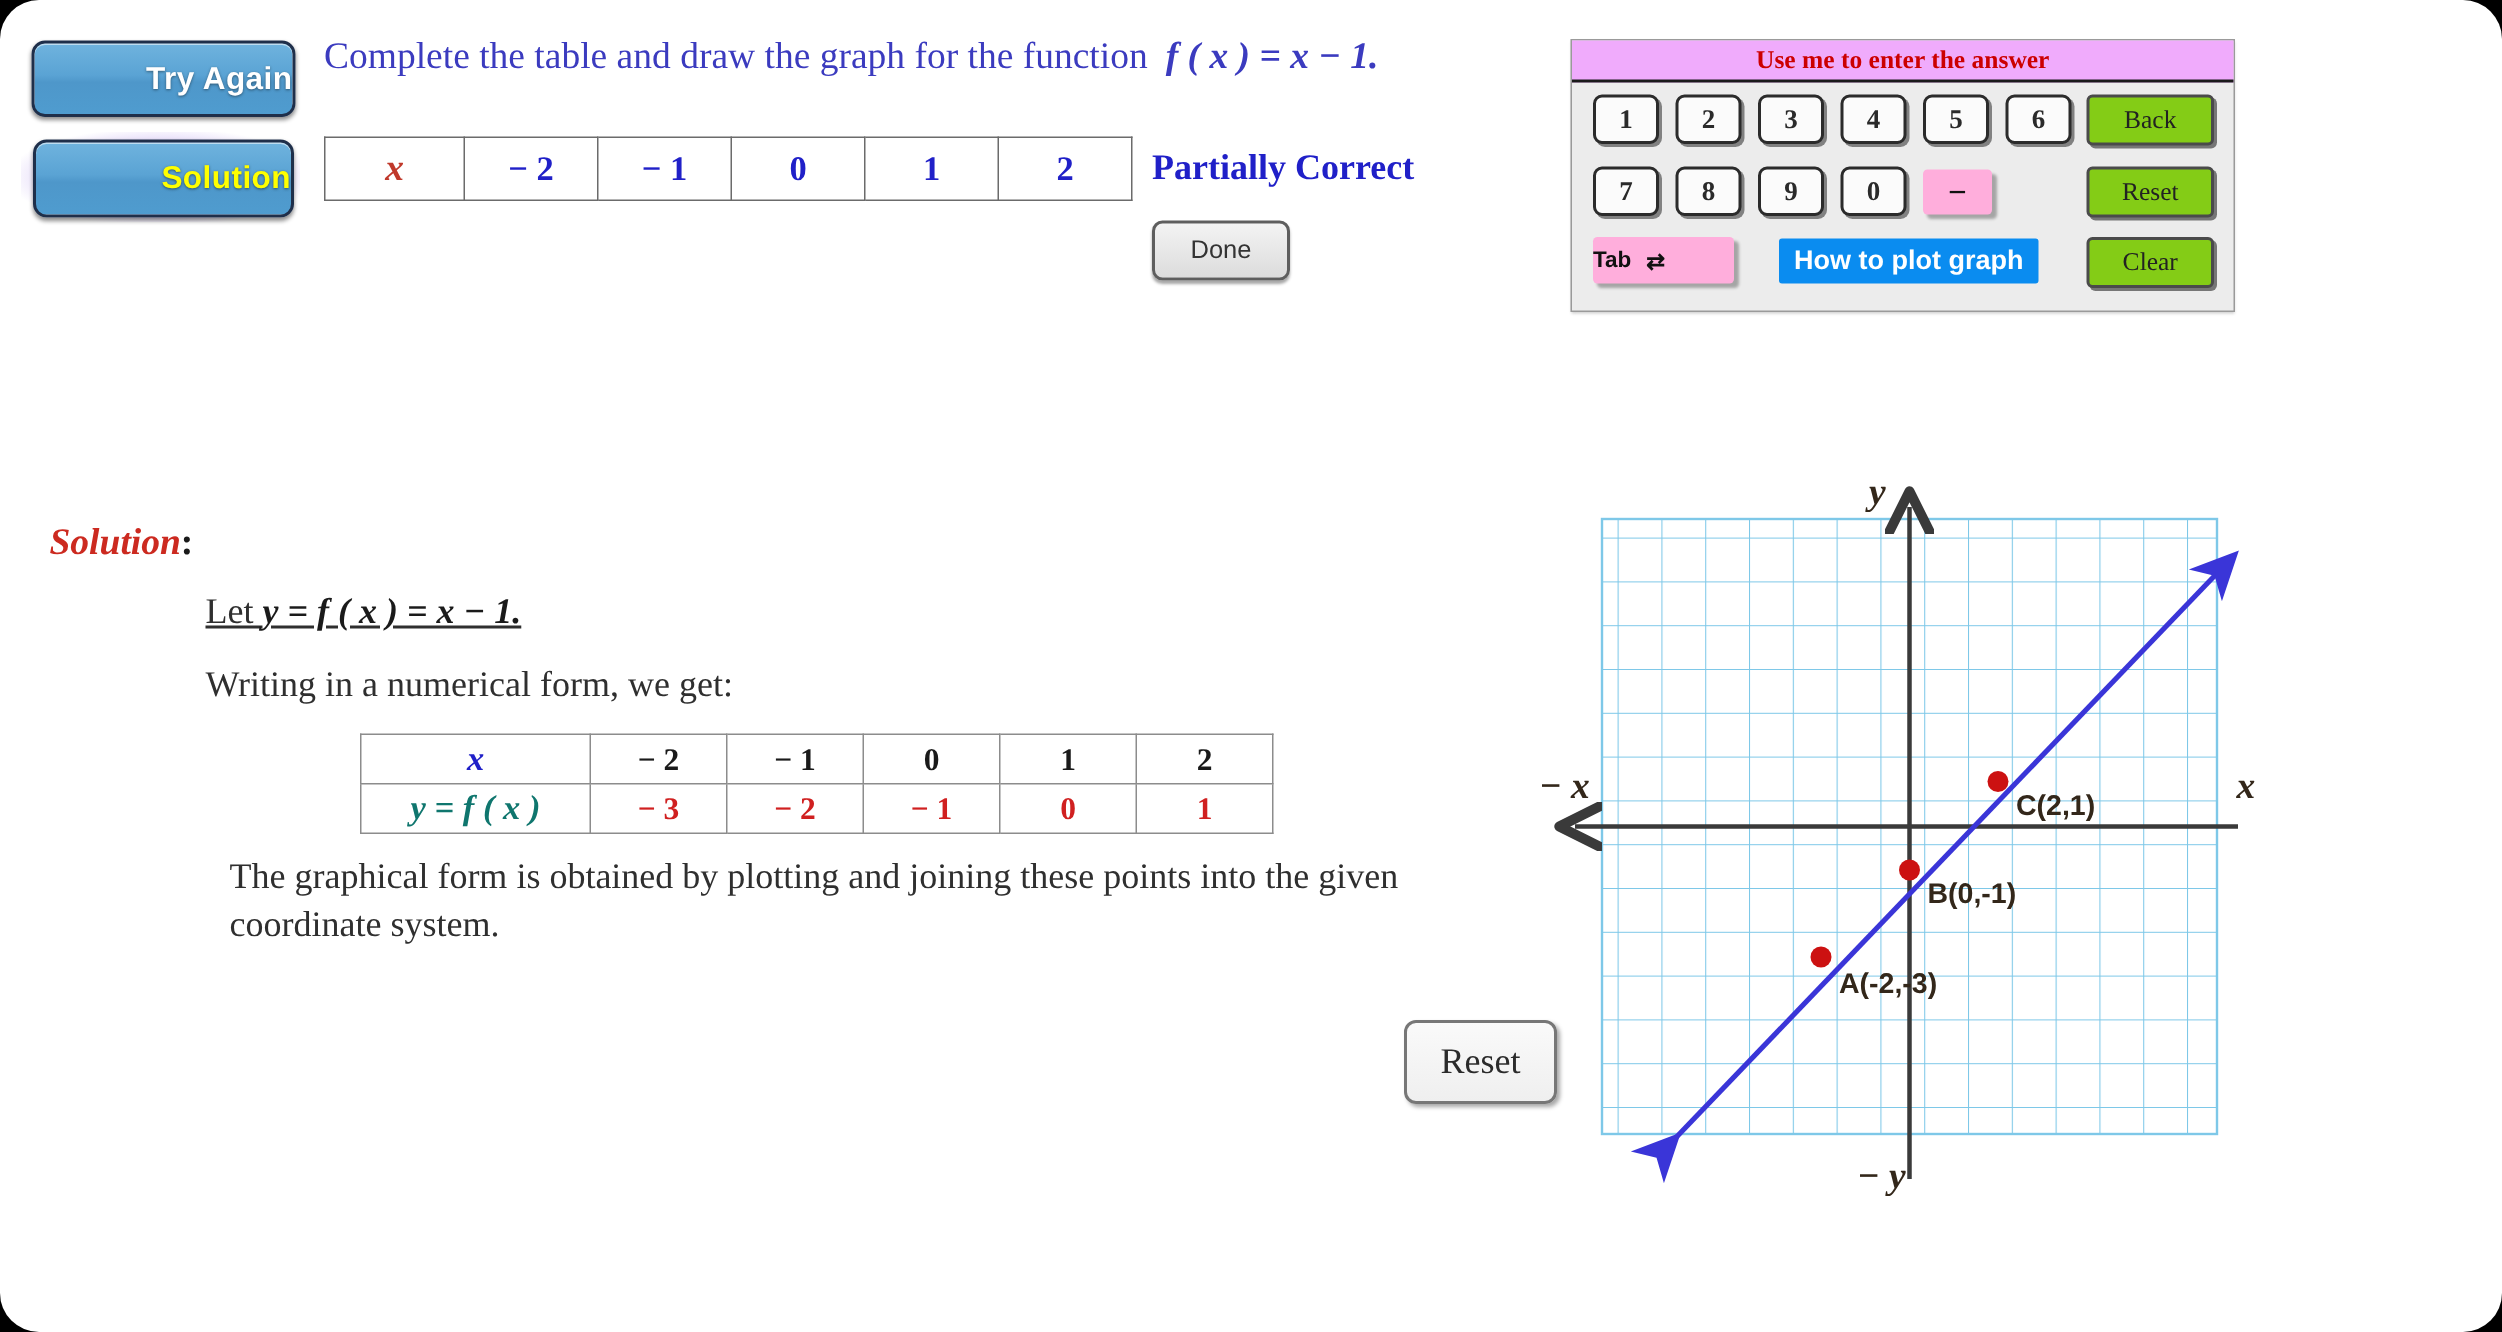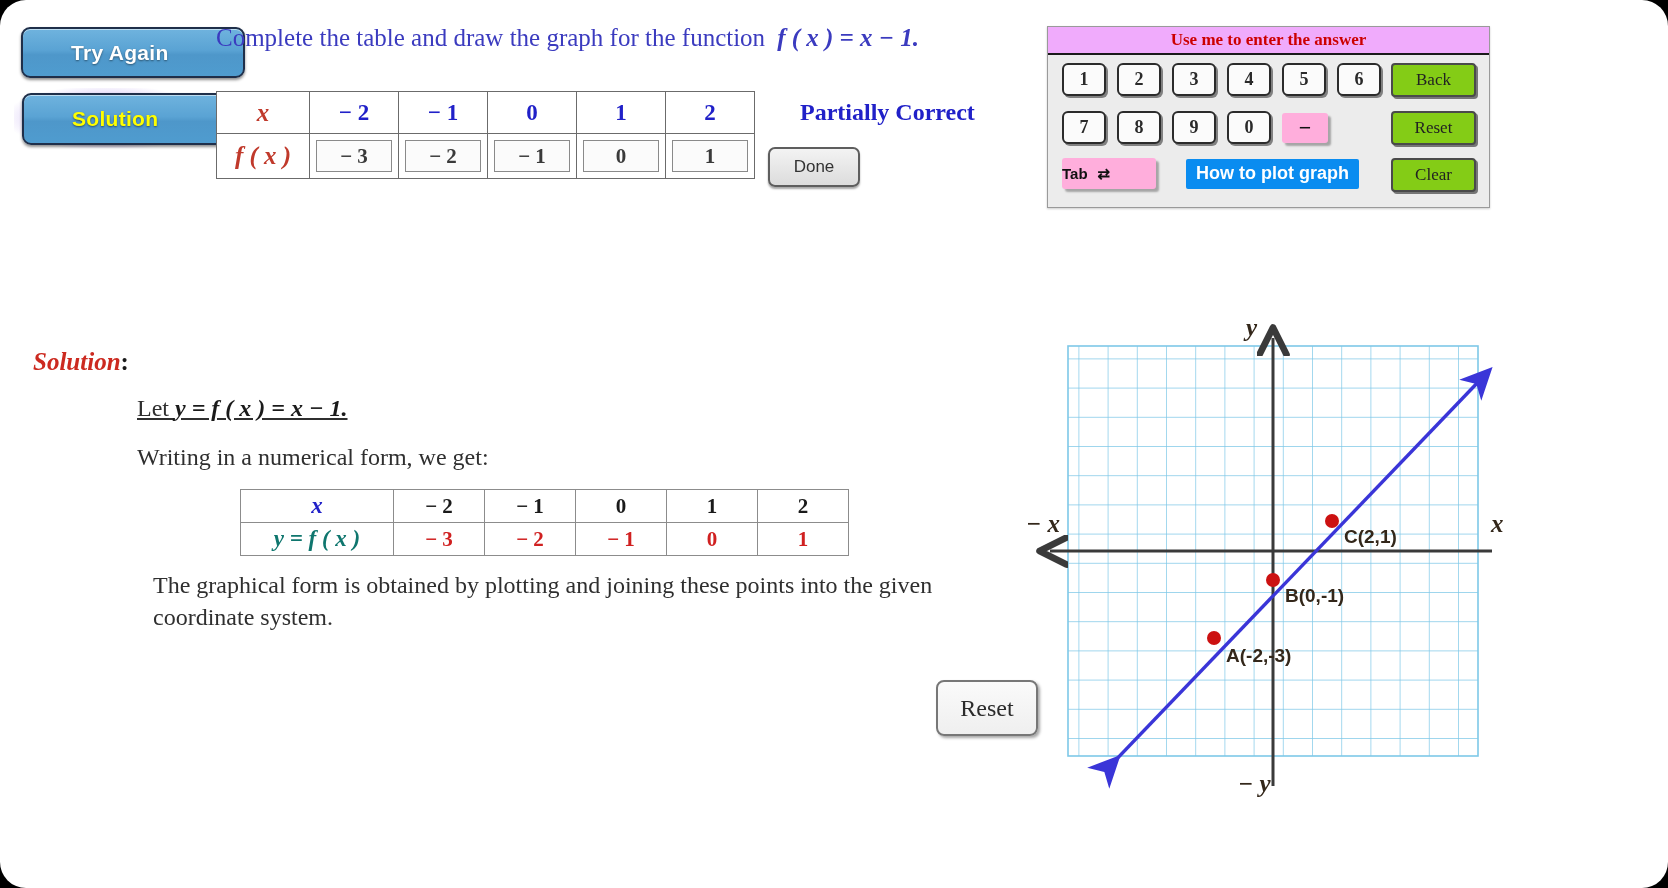--- a/index.html
+++ b/index.html
@@ -16,27 +16,26 @@
     overflow:hidden;
   }
 
   
   .glassbtn{
     position:absolute;
     border-radius:9px;
     background:linear-gradient(180deg,#6fb3de 0%,#5aa3d4 45%,#4e97ca 55%,#4f9ccf 100%);
     border:2px solid #1f2f4a;
     box-shadow:inset 0 1px 0 rgba(255,255,255,.55), 0 2px 3px rgba(0,0,0,.45);
-    display:flex;align-items:center;justify-content:flex-start;
+    display:flex;align-items:center;justify-content:flex-end;
     font-family:"Liberation Sans", sans-serif;
     font-weight:bold;
     letter-spacing:.3px;
     cursor:pointer;
     user-select:none;
-    padding-left:48px;
   }
   #btn-try{
     left:21px;top:27px;width:172px;height:47px;
     font-size:21px;color:#ffffff;
     text-shadow:0 1px 2px rgba(0,0,0,.45);
   }
   #btn-sol-wrap{
     position:absolute;left:14px;top:88px;width:186px;height:60px;
     border-radius:12px;
     background:radial-gradient(ellipse at center, rgba(150,110,230,.75) 0%, rgba(150,110,230,.25) 55%, rgba(255,255,255,0) 78%);
@@ -78,21 +77,21 @@
     border:1px solid #8a8a8a;
     background:#fbfbfb;
     color:#3a3a3a;
     font-size:21px;font-weight:bold;
     text-align:center;
     font-family:"Liberation Serif", serif;
   }
 
   
   #status{
-    position:absolute;left:800px;top:99px;
+    position:absolute;left:768px;top:99px;
     font-size:24px;font-weight:bold;color:#2020c8;
     white-space:nowrap;
   }
   #btn-done{
     position:absolute;left:768px;top:147px;width:88px;height:36px;
     border:2px solid #5e5e5e;border-radius:7px;
     background:linear-gradient(180deg,#f3f3f3 0%,#dcdcdc 100%);
     box-shadow:0 2px 2px rgba(0,0,0,.35);
     font-family:"Liberation Sans", sans-serif;
     font-size:17px;color:#333;
@@ -232,28 +231,20 @@
 
   <table id="ans-table">
     <tbody>
         <tr class="hdr">
       <td class="lbl">x</td>
       <td>− 2</td>
       <td>− 1</td>
       <td>0</td>
       <td>1</td>
       <td>2</td>
-    </tr>
-    <tr class="val">
-      <td class="lbl">f ( x )</td>
-      <td><span class="cellbox">− 3</span></td>
-      <td><span class="cellbox">− 2</span></td>
-      <td><span class="cellbox">− 1</span></td>
-      <td><span class="cellbox">0</span></td>
-      <td><span class="cellbox">1</span></td>
     </tr>
   </tbody>
     </table>
 
   <div id="status">Partially Correct</div>
   <div id="btn-done">
     <span>Done</span>
   </div>
 
   <div id="keypad">

